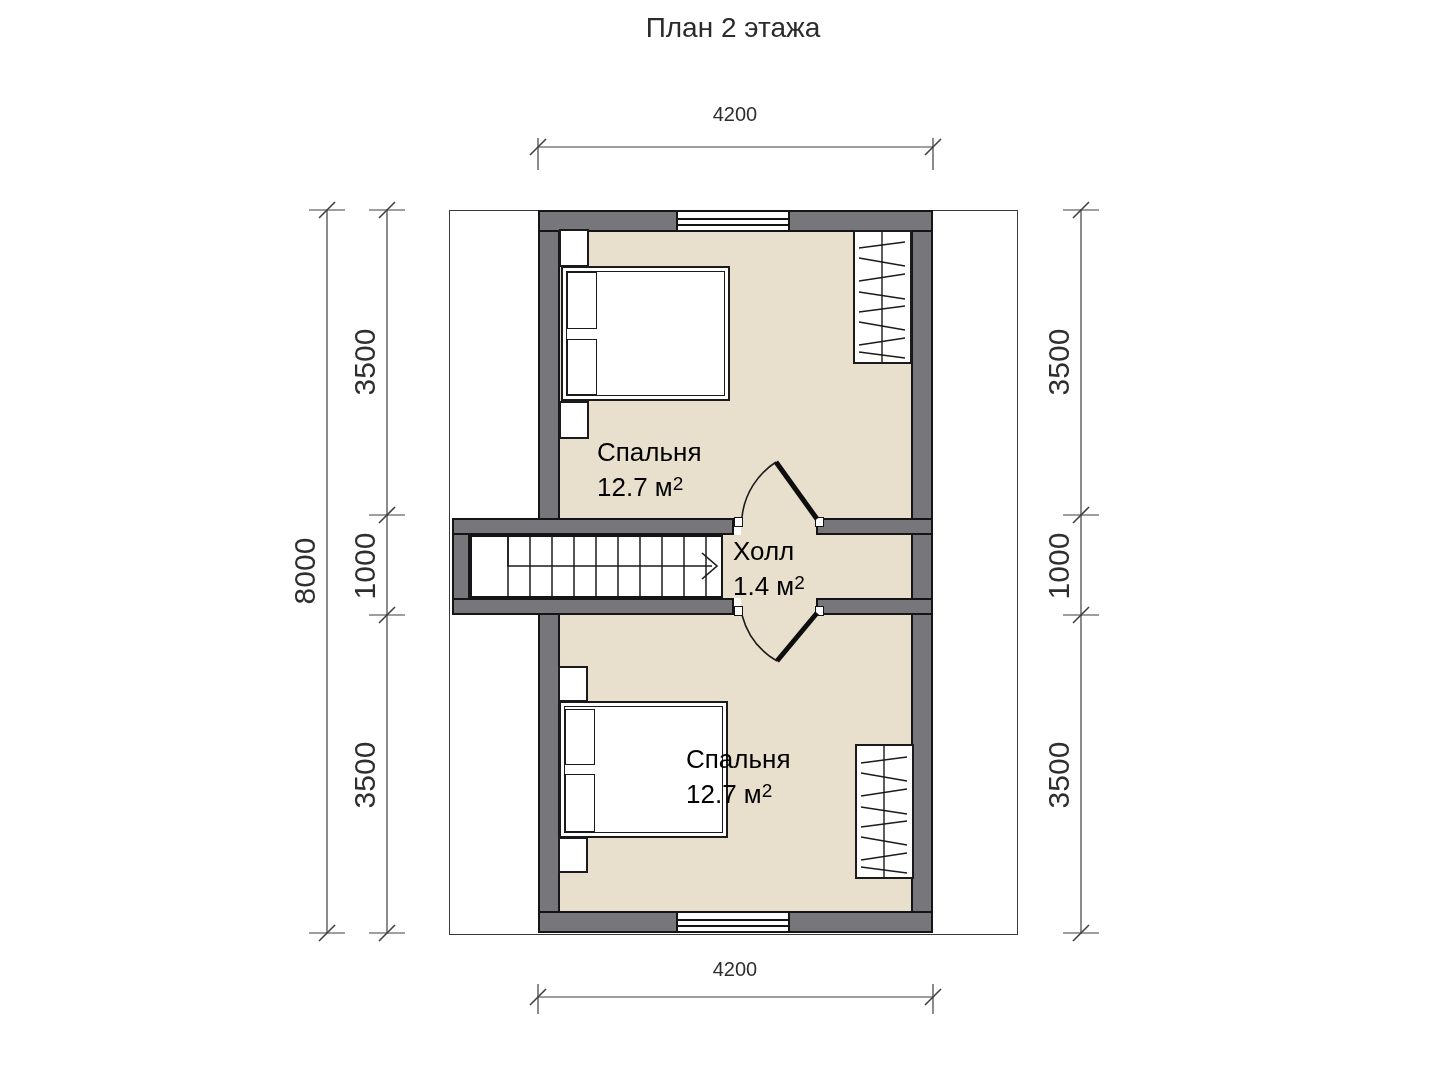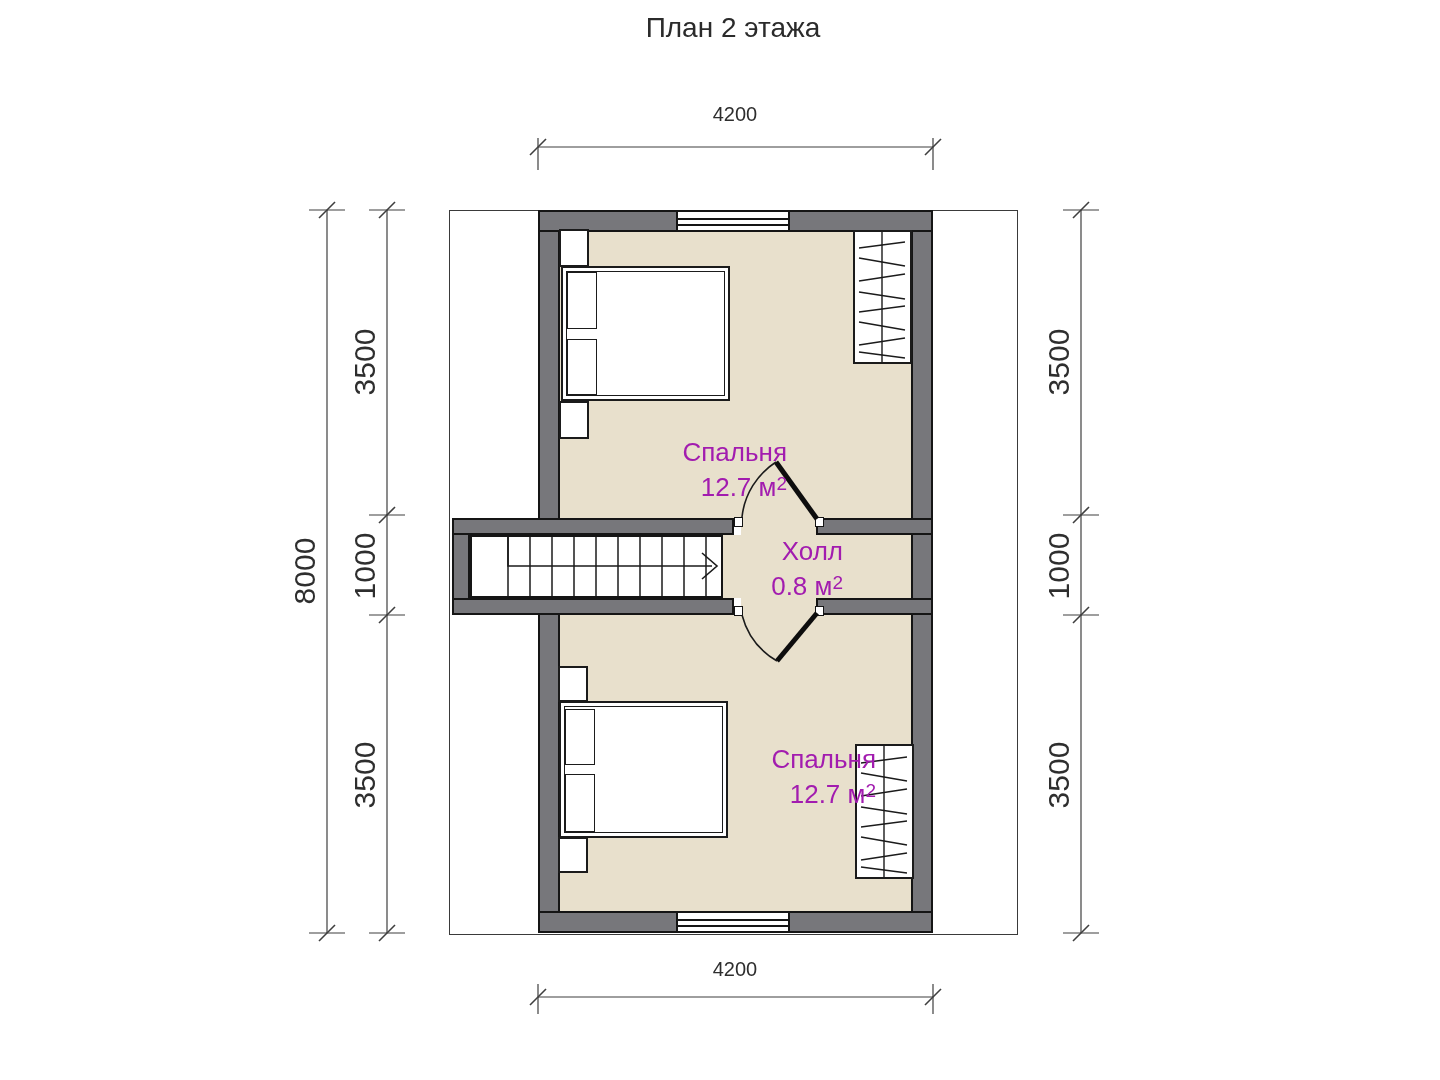--- a/index.html
+++ b/index.html
@@ -9,21 +9,21 @@
   .slab{border:1.5px solid #3a3a3a;background:#ffffff;}
   .floor{background:#e8e0cc;}
   .wall{background:#77777b;border:2px solid #151515;}
   .window{background:#ffffff;border:2px solid #151515;}
   .winline{position:absolute;left:0;right:0;height:1.5px;background:#151515;}
   .stairwell{background:#ffffff;border:2px solid #151515;}
   .jamb{background:#ffffff;border:1.5px solid #151515;}
   .furn{background:#ffffff;border:2px solid #1b1b1b;}
   .furn-thin{background:#ffffff;border:1.5px solid #1b1b1b;}
   .bed-inner{position:absolute;left:3px;top:3px;right:3px;bottom:3px;border:1px solid #1b1b1b;}
-  .label{position:absolute;text-align:right;font-size:26px;line-height:31px;color:#a21caf;}
+  .label{position:absolute;text-align:left;font-size:26px;line-height:31px;color:#000000;}
   .label sup{font-size:19px;vertical-align:6px;}
   .dim-h{position:absolute;text-align:center;font-size:20px;color:#2e2e2e;}
   .dim-v{position:absolute;width:200px;height:36px;text-align:center;font-size:30px;color:#2e2e2e;
          transform:rotate(-90deg);}
   .title{position:absolute;text-align:center;font-size:28px;color:#2b2b2b;}
   svg.overlay{position:absolute;left:0;top:0;pointer-events:none;}
 </style>
 </head>
 <body>
 
@@ -197,20 +197,20 @@
   <div class="dim-v" style="left:960px;top:344px;">3500</div>
   <div class="dim-v" style="left:960px;top:548px;">1000</div>
   <div class="dim-v" style="left:960px;top:757px;">3500</div>
 
   <div class="label" style="left:597px;top:437px;width:190px;">
     <span>Спальня</span><br>
     <span>12.7 м</span><sup>2</sup>
   </div>
   <div class="label" style="left:733px;top:536px;width:110px;">
     <span>Холл</span><br>
-    <span>0.8 м</span><sup>2</sup>
+    <span>1.4 м</span><sup>2</sup>
   </div>
   <div class="label" style="left:686px;top:744px;width:190px;">
     <span>Спальня</span><br>
     <span>12.7 м</span><sup>2</sup>
   </div>
 
 </div>
 
 </body></html>

